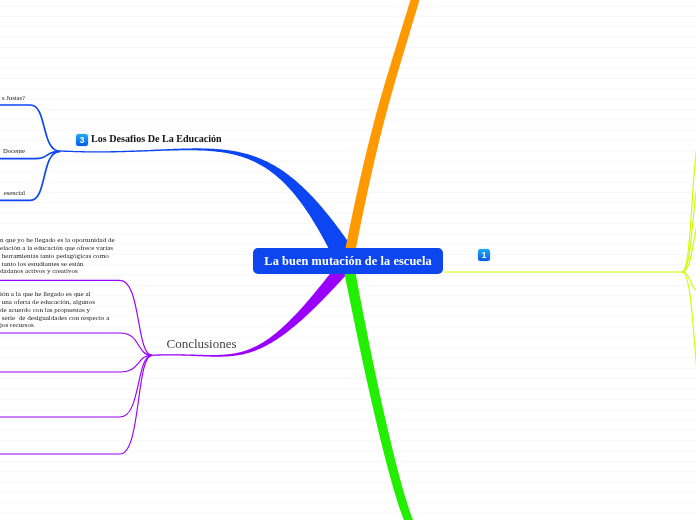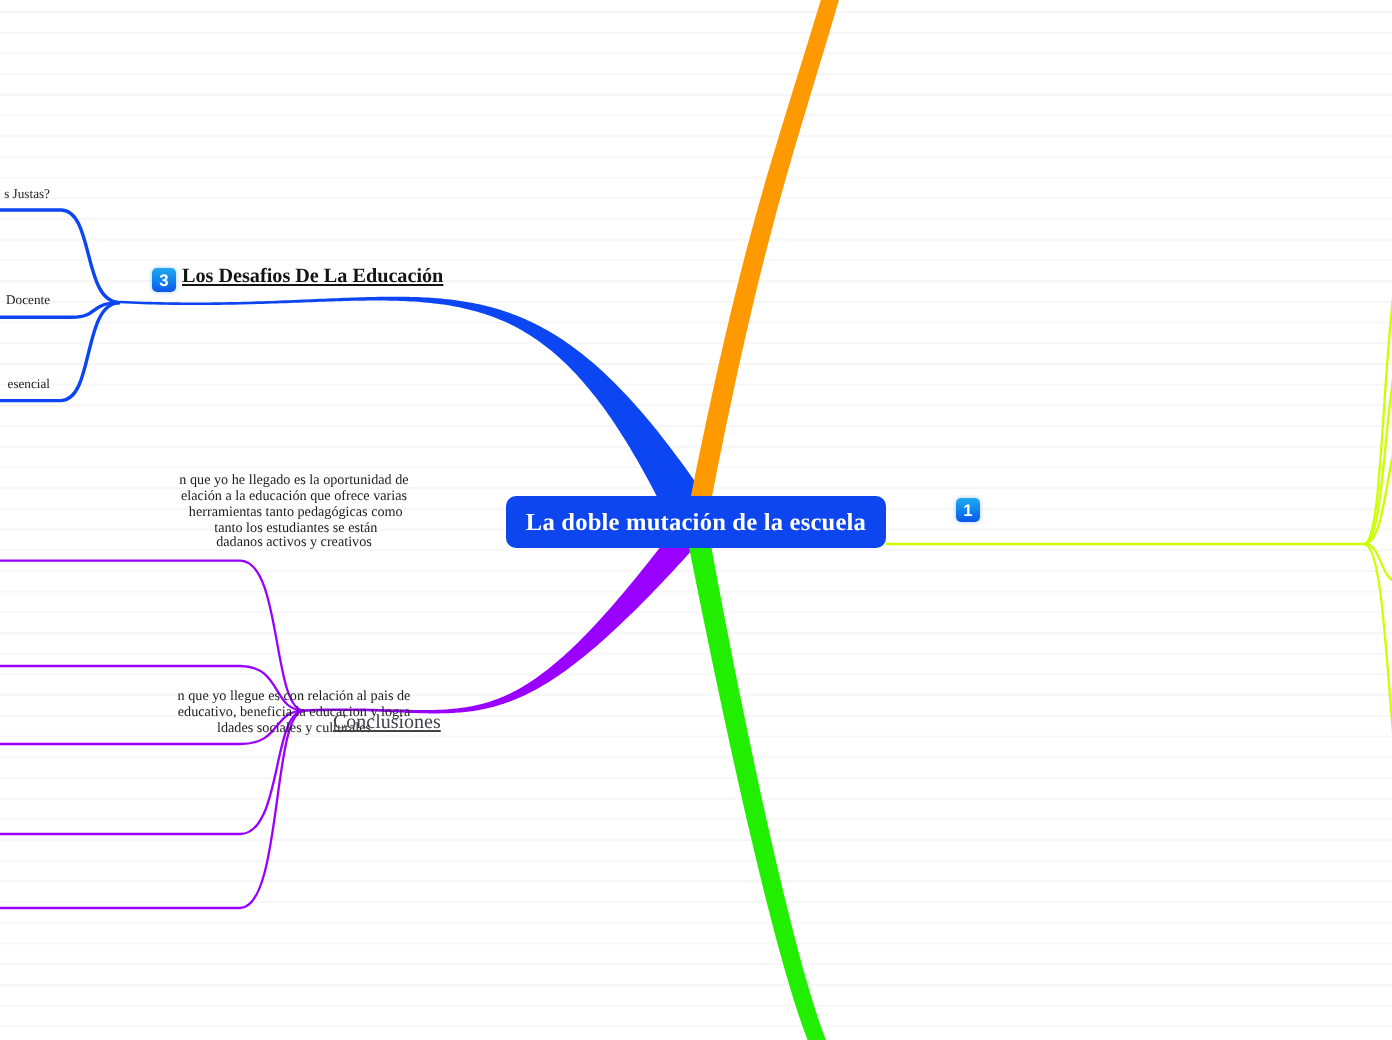--- a/index.html
+++ b/index.html
@@ -8,22 +8,22 @@
   #canvas{position:relative;width:696px;height:520px;overflow:hidden;background:#ffffff;will-change:transform;}
   #grid{position:absolute;left:0;top:0;width:696px;height:520px;}
   svg.layer{position:absolute;left:0;top:0;width:696px;height:520px;overflow:visible;}
   #center-node{position:absolute;left:253px;top:248px;width:190px;height:26px;
     background:#0d46ee;border-radius:5px;display:flex;align-items:center;justify-content:center;
     color:#ffffff;font-weight:bold;font-size:12.3px;letter-spacing:0.1px;}
   .badge{position:absolute;width:12px;height:12px;border-radius:2.5px;
     background:linear-gradient(180deg,#22a9ef 0%,#1185ef 50%,#0a56e8 100%);
     color:#fff;font-family:"Liberation Sans",sans-serif;font-weight:bold;font-size:8.4px;
     line-height:12.4px;text-align:center;box-shadow:0 0 2px rgba(80,160,240,.55);}
-  .hdr{position:absolute;font-weight:bold;font-size:10.1px;color:#141414;text-decoration:underline;}
-  .para{position:absolute;font-size:7.1px;line-height:7.85px;color:#1c1c1c;white-space:pre;text-align:center;}
+  .hdr{position:absolute;font-weight:bold;font-size:10.1px;color:#141414;}
+  .para{position:absolute;font-size:7.1px;line-height:7.85px;color:#1c1c1c;white-space:pre;text-align:left;}
   .smalllabel{position:absolute;font-size:6.6px;color:#1c1c1c;text-align:right;white-space:nowrap;}
 </style>
 </head>
 <body>
 
 <div id="canvas">
   <svg id="grid">
       <rect x="0" y="5.50" width="696" height="1" fill="#f7f7f9"></rect>
       <rect x="0" y="15.85" width="696" height="1" fill="#f7f7f9"></rect>
       <rect x="0" y="26.20" width="696" height="1" fill="#f7f7f9"></rect>
@@ -89,32 +89,34 @@
       <path d="M -4,372 L 120,372 C 141.12,372 136.00,355.3 152,355.3" fill="none" stroke="#9900ff" stroke-width="1.15"></path>
       <path d="M -4,417 L 120,417 C 141.12,417 136.00,355.3 152,355.3" fill="none" stroke="#9900ff" stroke-width="1.15"></path>
       <path d="M -4,454 L 120,454 C 141.12,454 136.00,355.3 152,355.3" fill="none" stroke="#9900ff" stroke-width="1.15"></path>
       <path d="M 790,120 L 706,120 C 690.16,120 694.00,272 682,272" fill="none" stroke="#ccff00" stroke-width="1.15"></path>
       <path d="M 790,160 L 708,160 C 690.84,160 695.00,272 682,272" fill="none" stroke="#ccff00" stroke-width="1.15"></path>
       <path d="M 790,205 L 710,205 C 691.52,205 696.00,272 682,272" fill="none" stroke="#ccff00" stroke-width="1.15"></path>
       <path d="M 790,292 L 702,292 C 688.80,292 692.00,272 682,272" fill="none" stroke="#ccff00" stroke-width="1.15"></path>
       <path d="M 790,430 L 712,430 C 692.20,430 697.00,272 682,272" fill="none" stroke="#ccff00" stroke-width="1.15"></path>
     </svg>
   <div id="center-node">
-    <span>La doble mutación de la escuela</span>
+    <span>La buen mutación de la escuela</span>
   </div>
   <div class="smalllabel" style="left:-60px;top:93.6px;width:85px">s Justas?</div>
   <div class="smalllabel" style="left:-60px;top:147.2px;width:85px">Docente</div>
   <div class="smalllabel" style="left:-60px;top:188.6px;width:85px">esencial</div>
 
   <div class="badge" id="badge3" style="left:76px;top:133.5px">3</div>
   <div class="hdr" id="hdr3" style="left:91px;top:133px">Los Desafios De La Educación</div>
   <div class="para" style="left:0px;top:237px;width:294px">n que yo he llegado es la oportunidad de
 elación a la educación que ofrece varias
  herramientas tanto pedagógicas como
  tanto los estudiantes se están
 dadanos activos y creativos</div>
-  <div class="para" style="left:0px;top:345.3px;width:294px">n que yo llegue es con relación al pais de
-educativo, beneficia la educacion y logra
-ldades sociales y culturales</div>
-  <div class="hdr" id="hdrconc" style="left:166.5px;top:356px;font-size:10px;font-weight:normal;color:#42424a">Conclusiones</div>
+  <div class="para" style="left:0px;top:291px;width:294px">ión a la que he llegado es que al
+ una oferta de educación, algunos
+de acuerdo con las propuestas y
+ serie  de desigualdades con respecto a
+jos recursos</div>
+  <div class="hdr" id="hdrconc" style="left:166.5px;top:336px;font-size:13px;font-weight:normal;color:#42424a">Conclusiones</div>
 
   <div class="badge" id="badge1" style="left:478px;top:249px">1</div>
 </div>
 
 </body></html>

